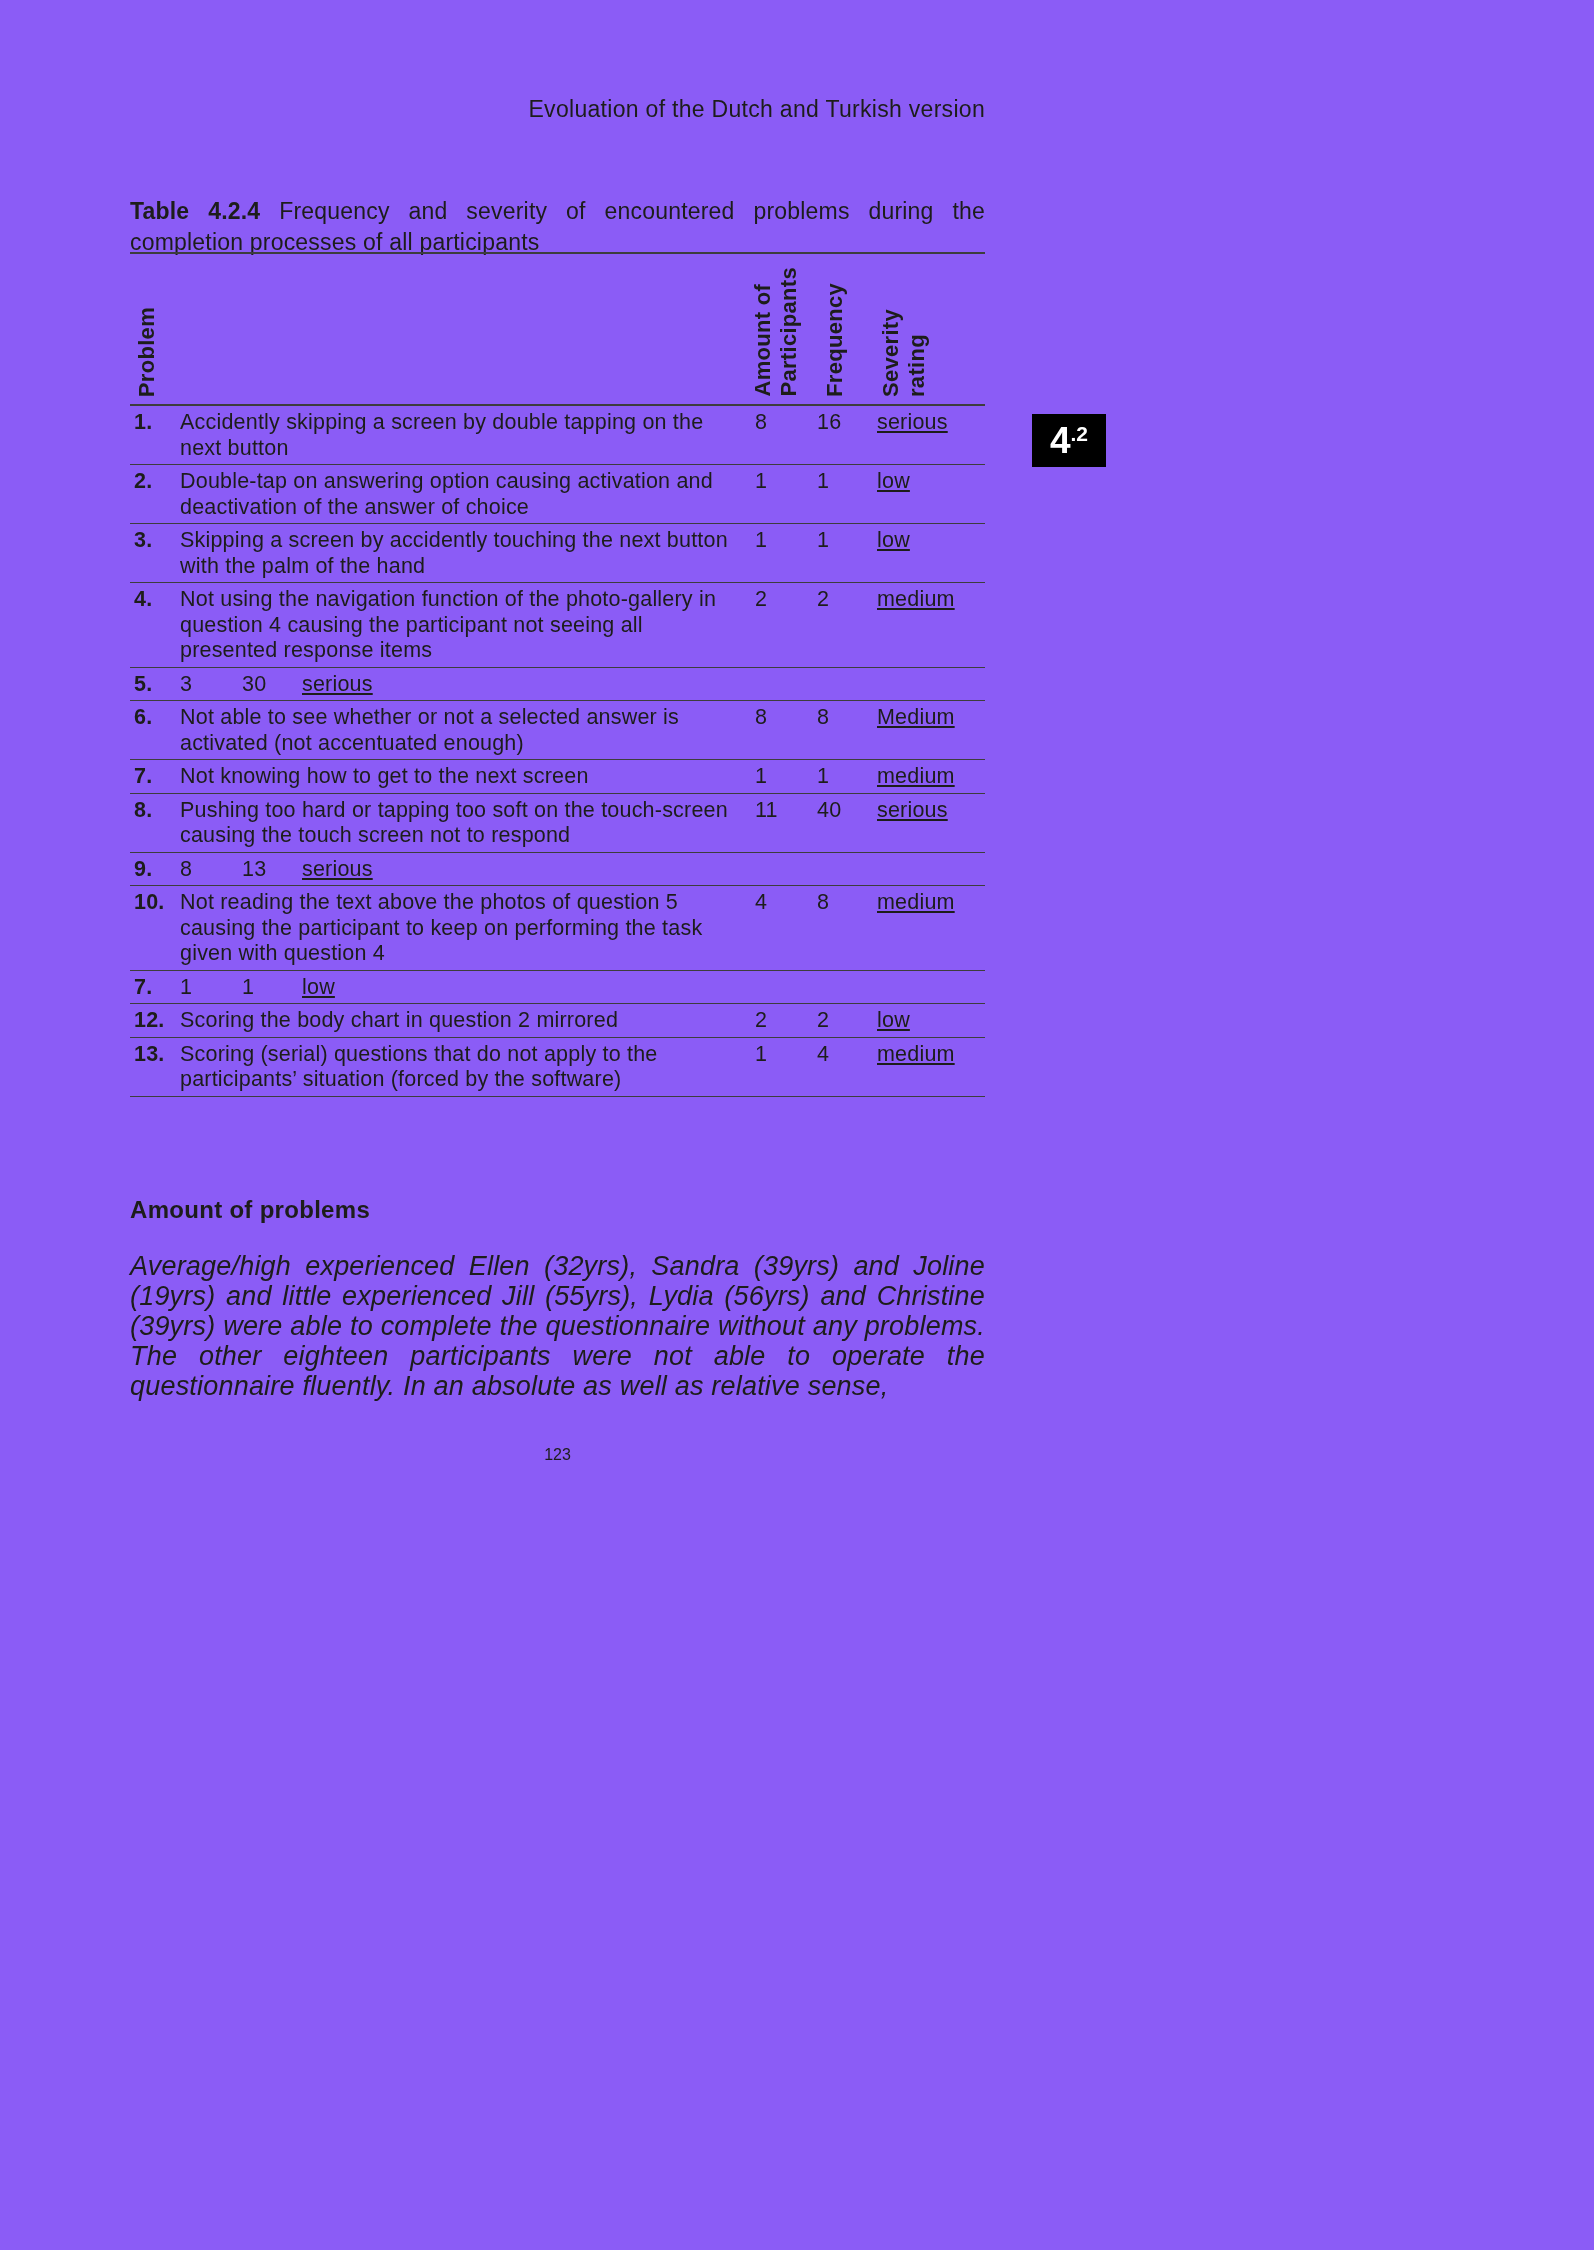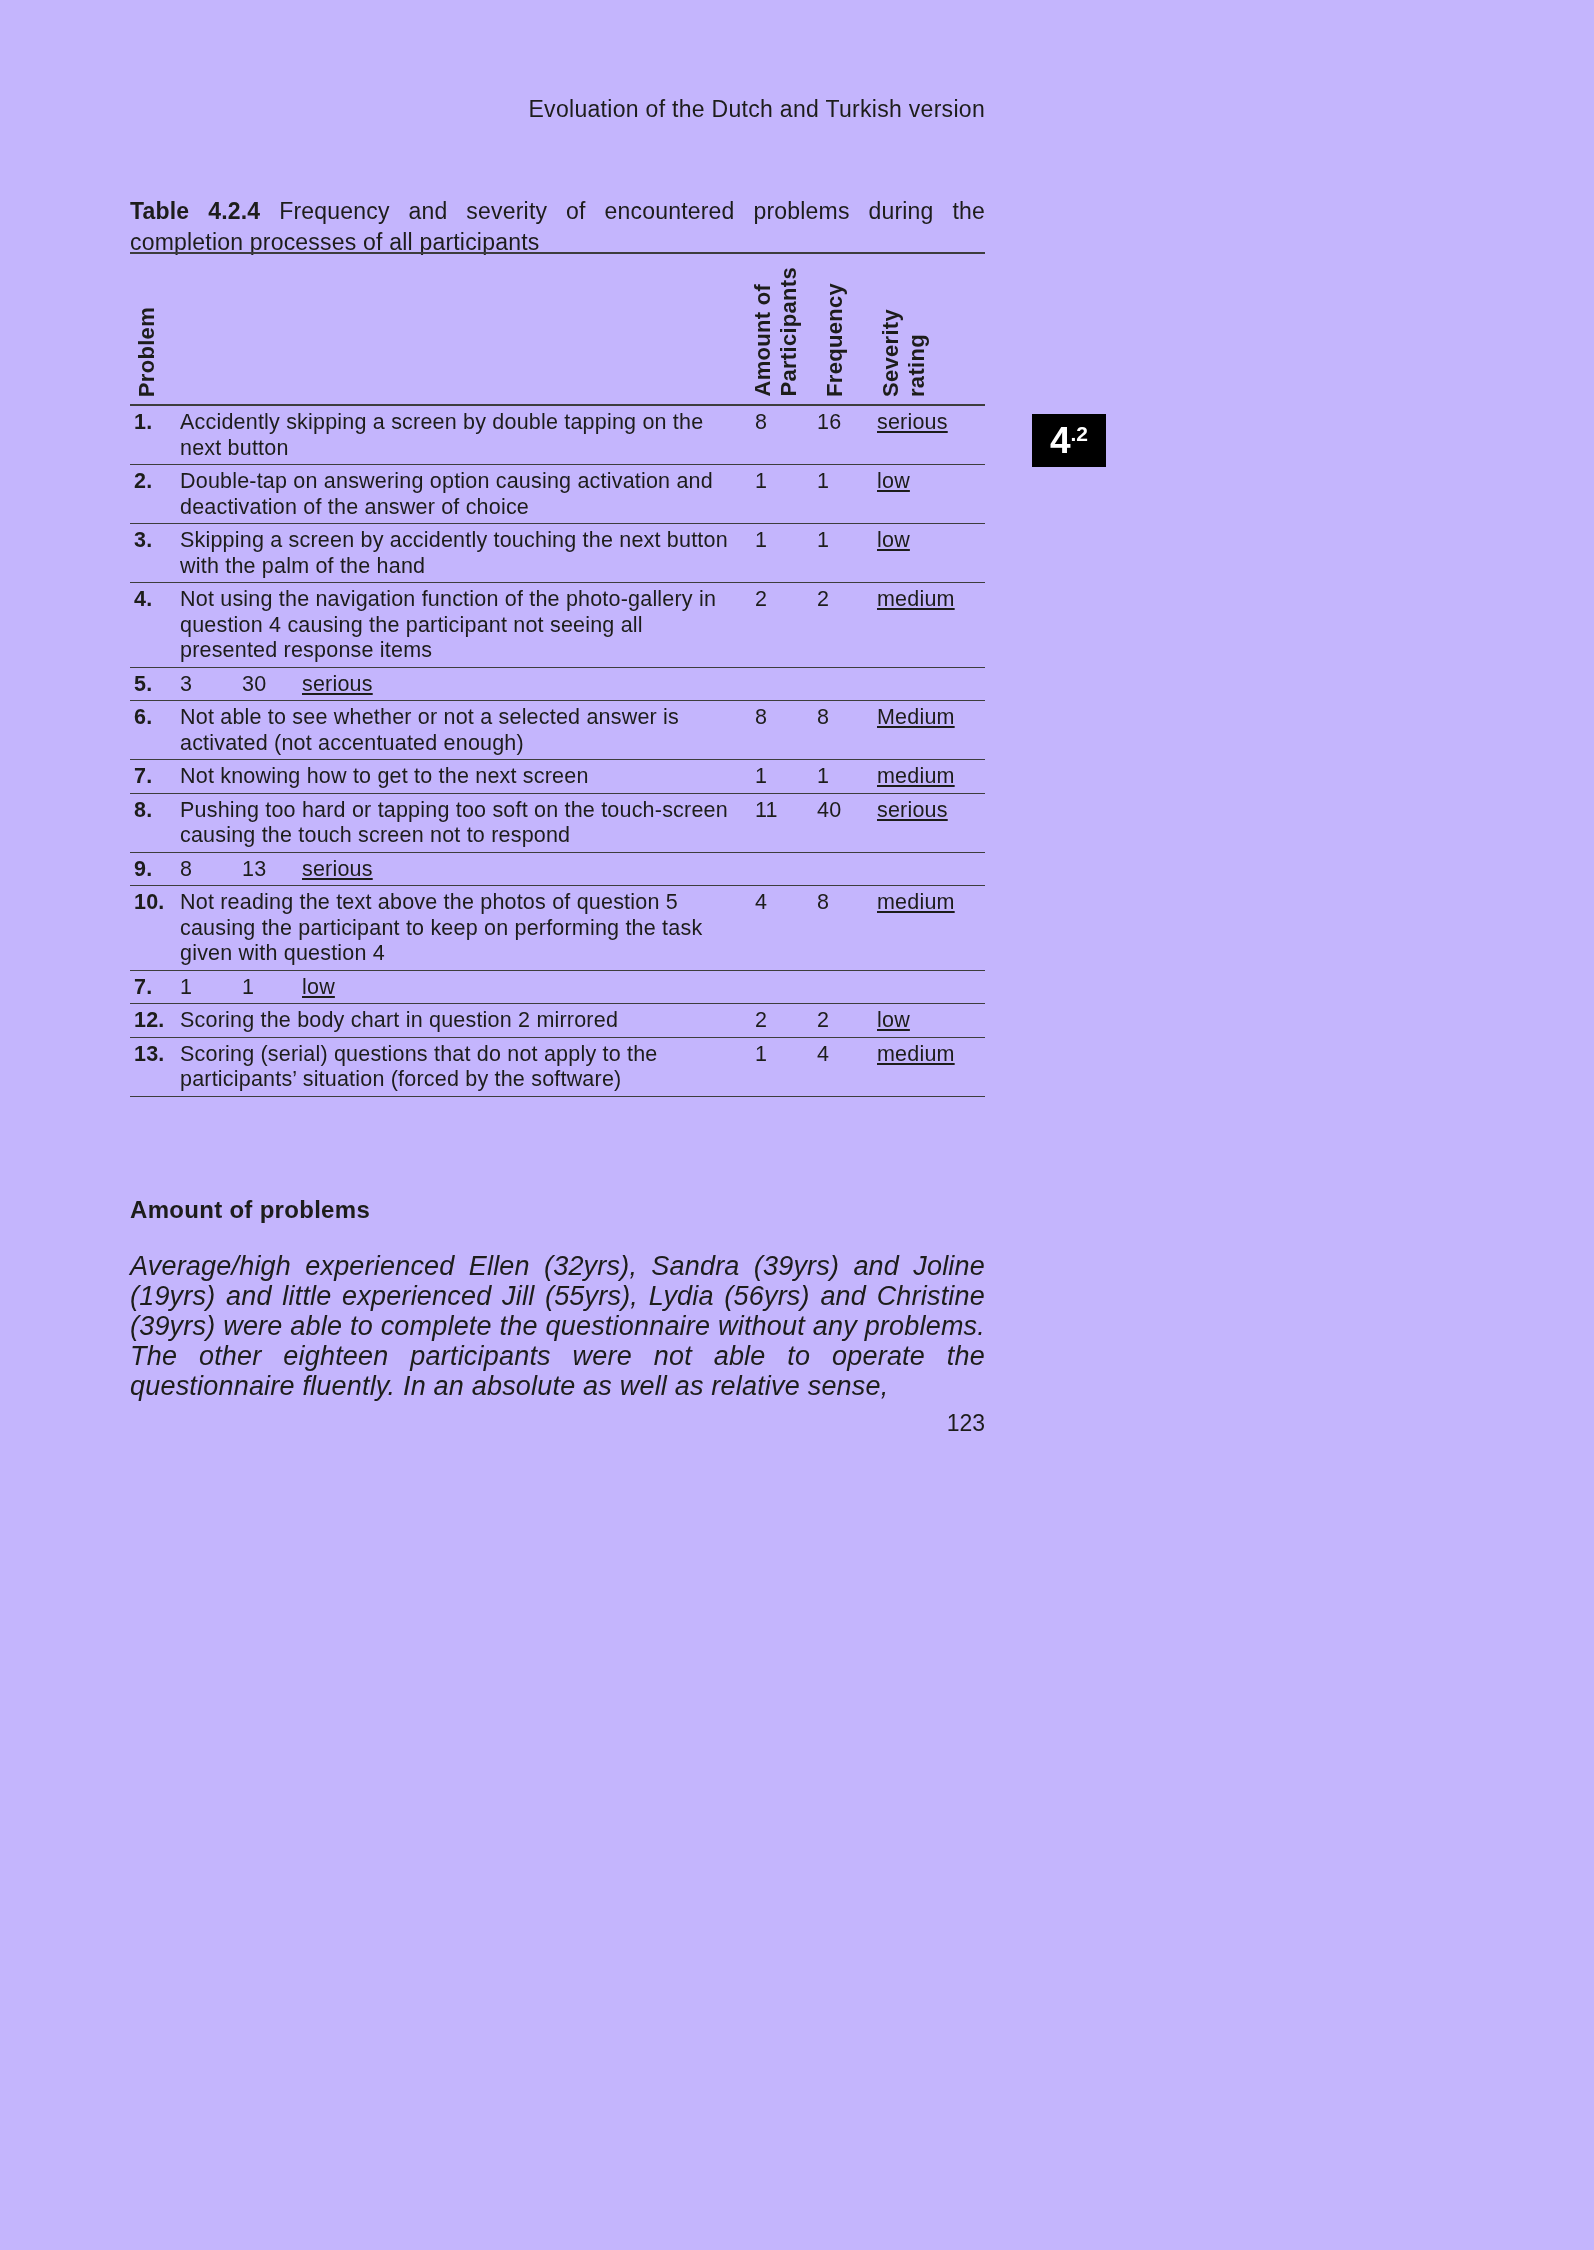--- a/index.html
+++ b/index.html
@@ -1,19 +1,19 @@
 <!DOCTYPE html>
 <html style="--text: #1d1d1b; --rule: #3d3d3d; --tab_bg: #000000; --tab_text: #ffffff;"><head>
 <meta charset="utf-8">
 <style>
   html,body{margin:0;padding:0;background:#ffffff;}
   .page{
     position:relative;
     width:1594px;height:2250px;
-    background:#c4b5fd;
+    background:#8b5cf6;
     font-family:"Liberation Sans","DejaVu Sans",sans-serif;
     color:var(--text,#1d1d1b);
     overflow:hidden;
   }
   .running-header{
     position:absolute;top:96px;left:130px;width:855px;
     text-align:right;font-size:23px;letter-spacing:0.3px;
   }
   .chapter-tab{
     position:absolute;left:1032px;top:414px;width:74px;height:53px;
@@ -53,22 +53,22 @@
   }
   .c-num{width:50px;font-weight:700;box-sizing:border-box;padding-left:4px;flex:none;}
   .c-text{width:575px;box-sizing:border-box;padding-right:14px;flex:none;}
   .c-part{width:62px;flex:none;}
   .c-freq{width:60px;flex:none;}
   .c-sev{flex:1;text-decoration:underline;}
   .section{position:absolute;top:1196px;left:130px;width:855px;}
   .section-heading{font-size:24px;font-weight:700;letter-spacing:0.3px;margin-bottom:27px;}
   .paragraph{font-size:27px;line-height:30px;text-align:justify;letter-spacing:0.2px;font-style:italic;}
   .page-number{
-    position:absolute;top:1410px;left:130px;width:855px;
-    text-align:right;font-size:23px;
+    position:absolute;top:1446px;left:130px;width:855px;
+    text-align:center;font-size:16px;
   }
 </style>
 </head>
 <body>
 
 <div class="page">
 
   <div class="running-header">Evoluation of the Dutch and Turkish version</div>
 
   <div class="chapter-tab">

